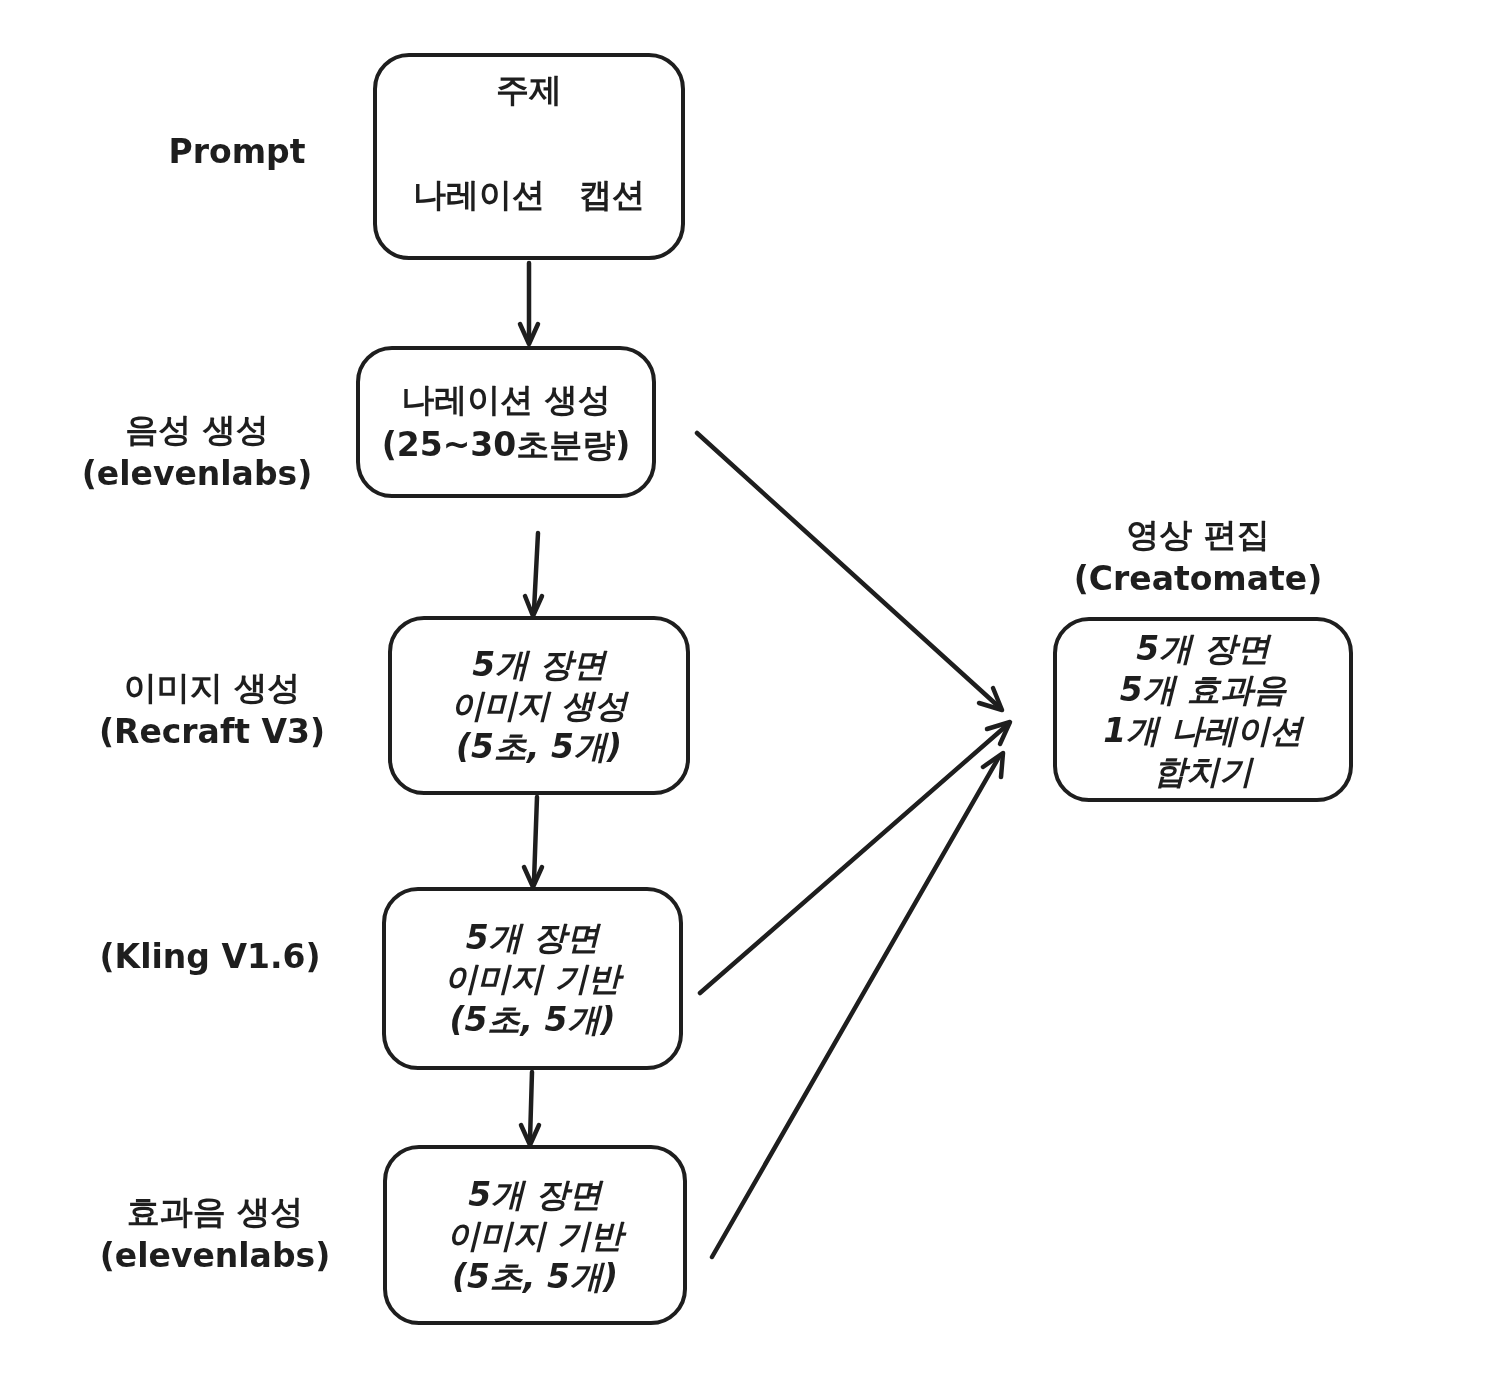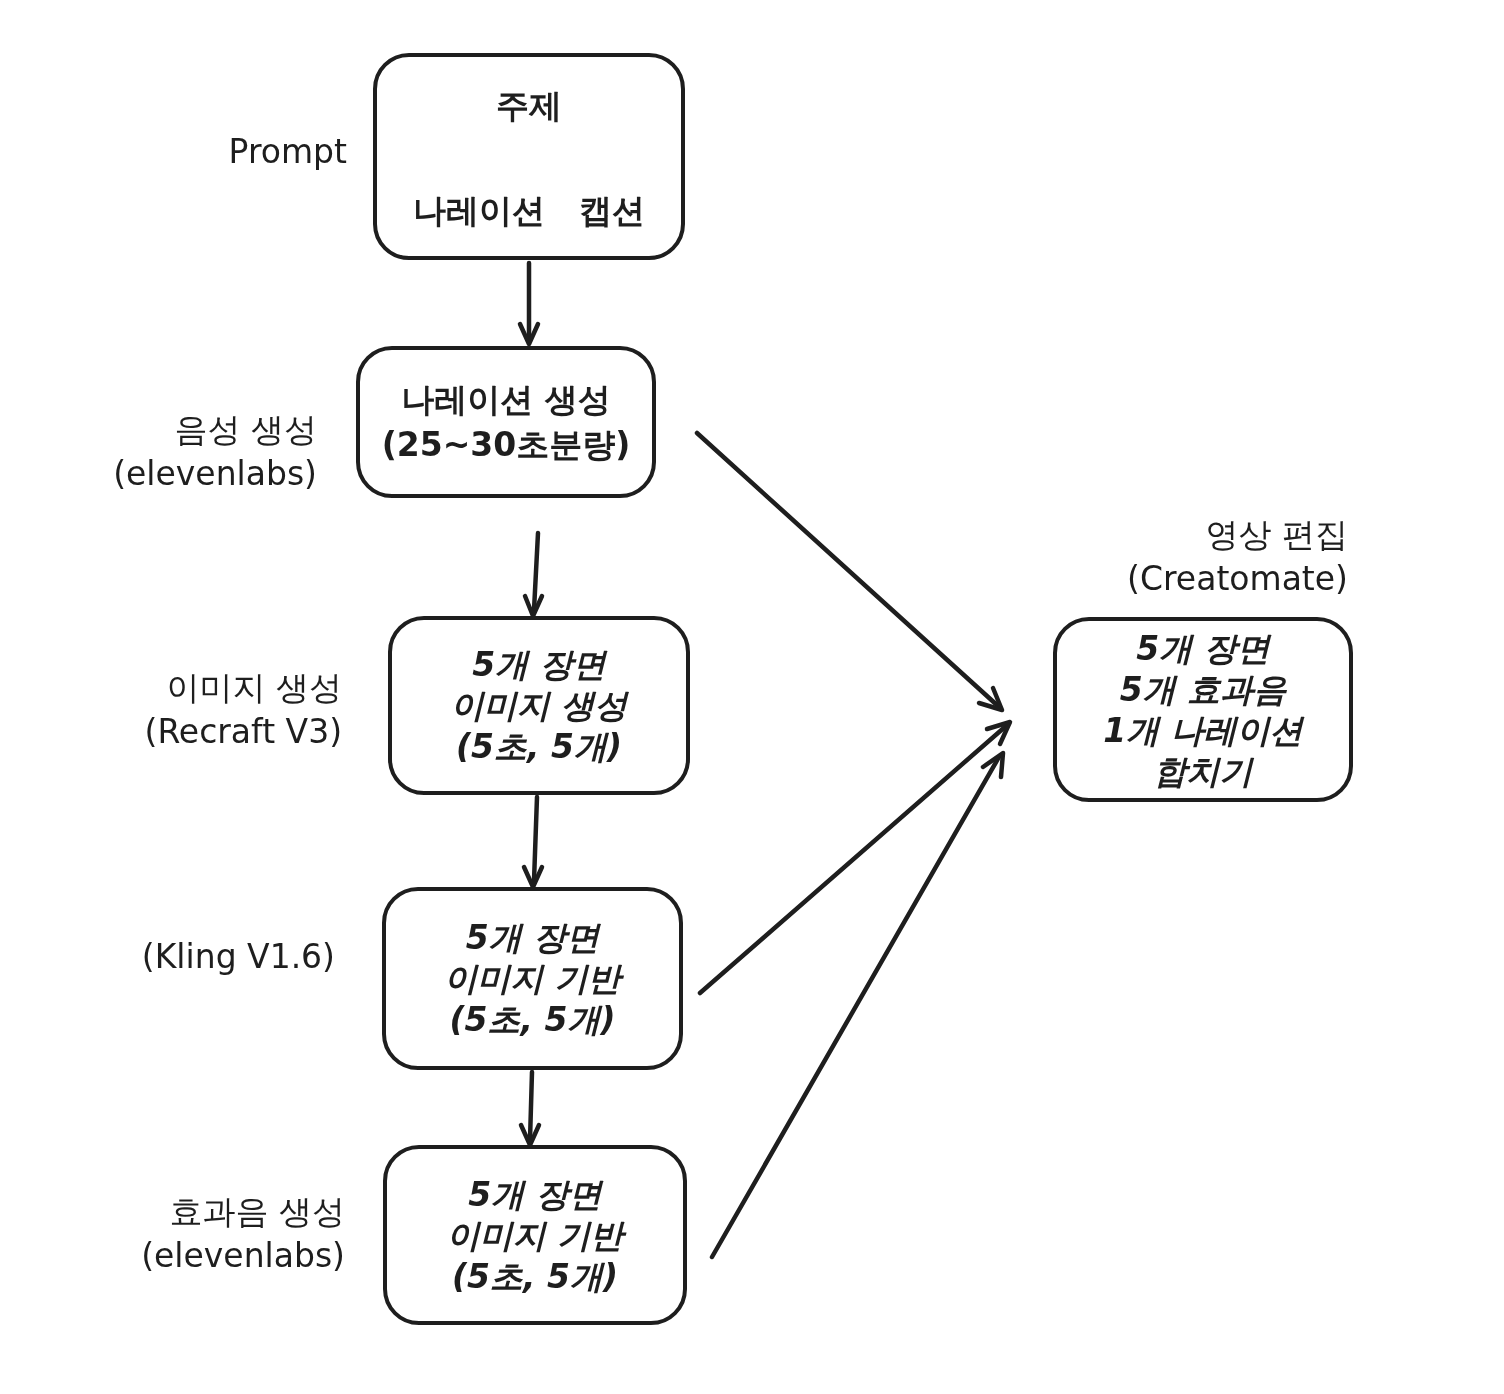--- a/index.html
+++ b/index.html
@@ -28,35 +28,35 @@
     display:flex;
     flex-direction:column;
     align-items:center;
     justify-content:center;
     text-align:center;
     font-size:33px;
     line-height:45px;
     font-weight:600;
   }
   .node.tight{line-height:41px;font-style:italic;}
-  .node-prompt{justify-content:flex-start;padding-top:26px;}
+  .node-prompt{justify-content:flex-start;padding-top:10px;}
   .prompt-row{
     display:flex;
     justify-content:space-between;
     width:100%;
     box-sizing:border-box;
     padding:0 36px;
     margin-top:60px;
   }
   .label{
     position:absolute;
-    text-align:right;
+    text-align:center;
     font-size:33px;
     line-height:44px;
-    font-weight:400;
+    font-weight:700;
   }
 </style>
 </head>
 <body>
 
 <div class="canvas">
 
   <svg class="arrows" viewBox="0 0 1504 1394">
     <g>
       <path d="M529,263 L529,338"></path>

